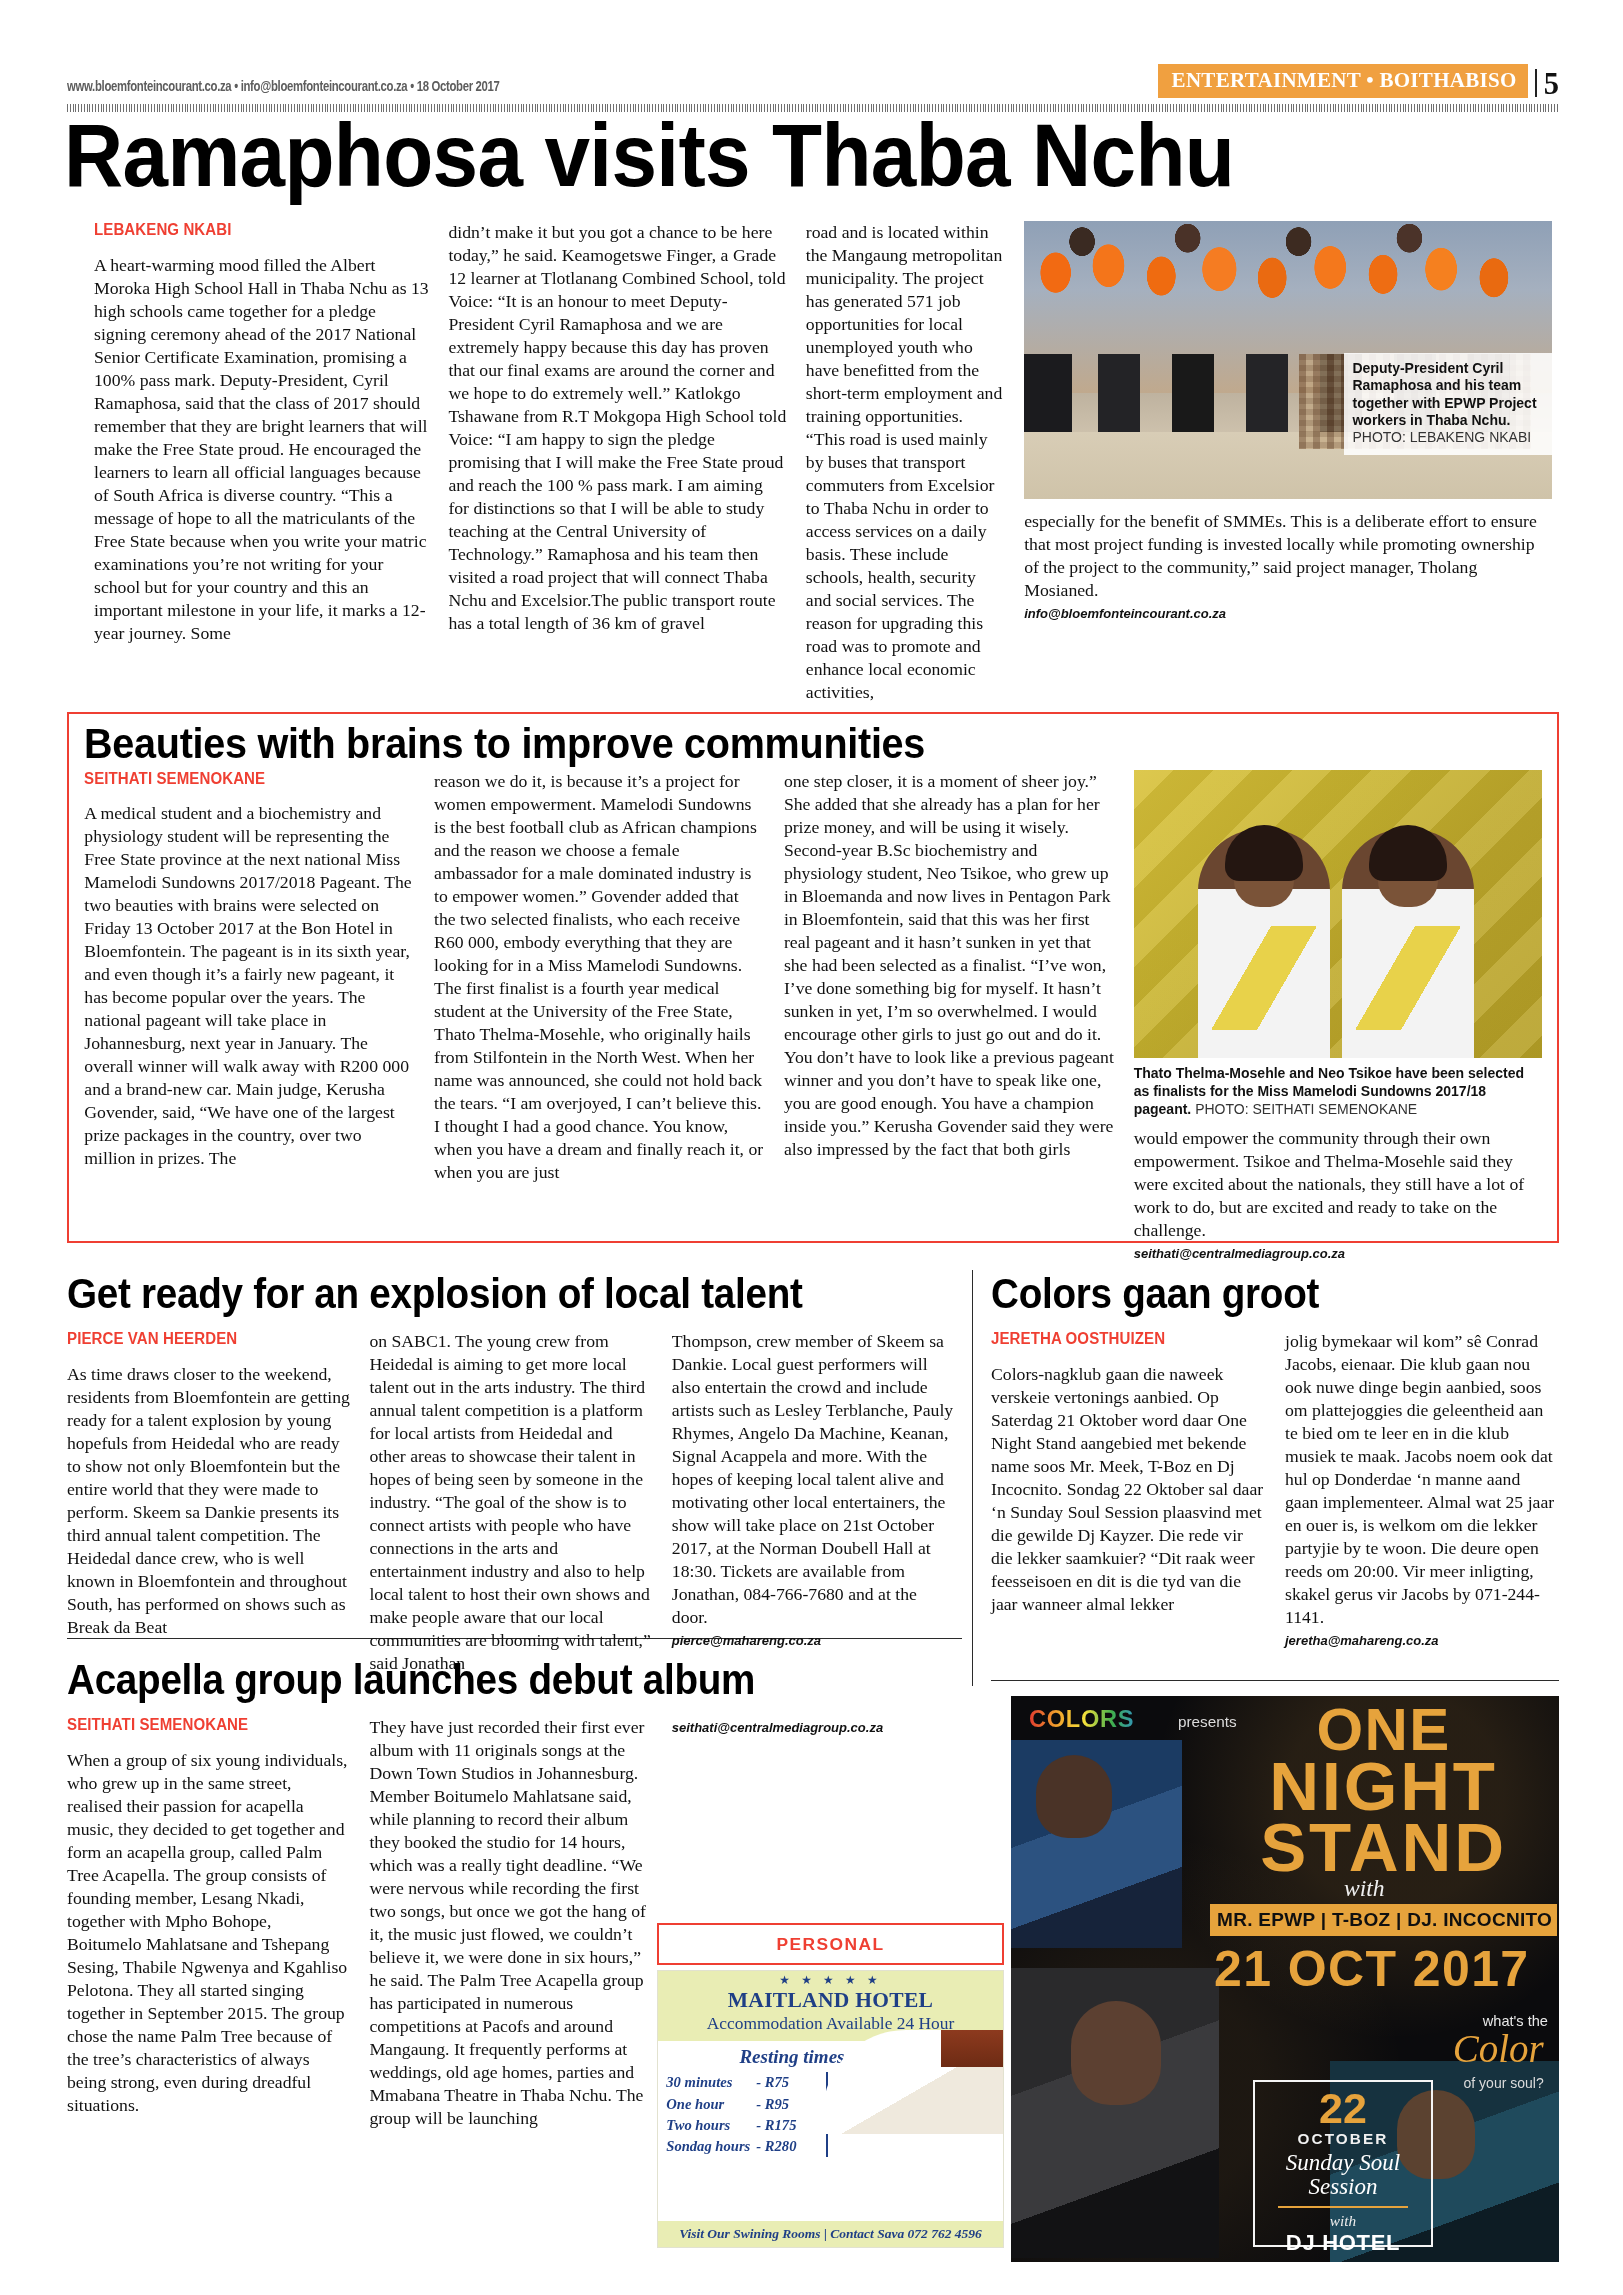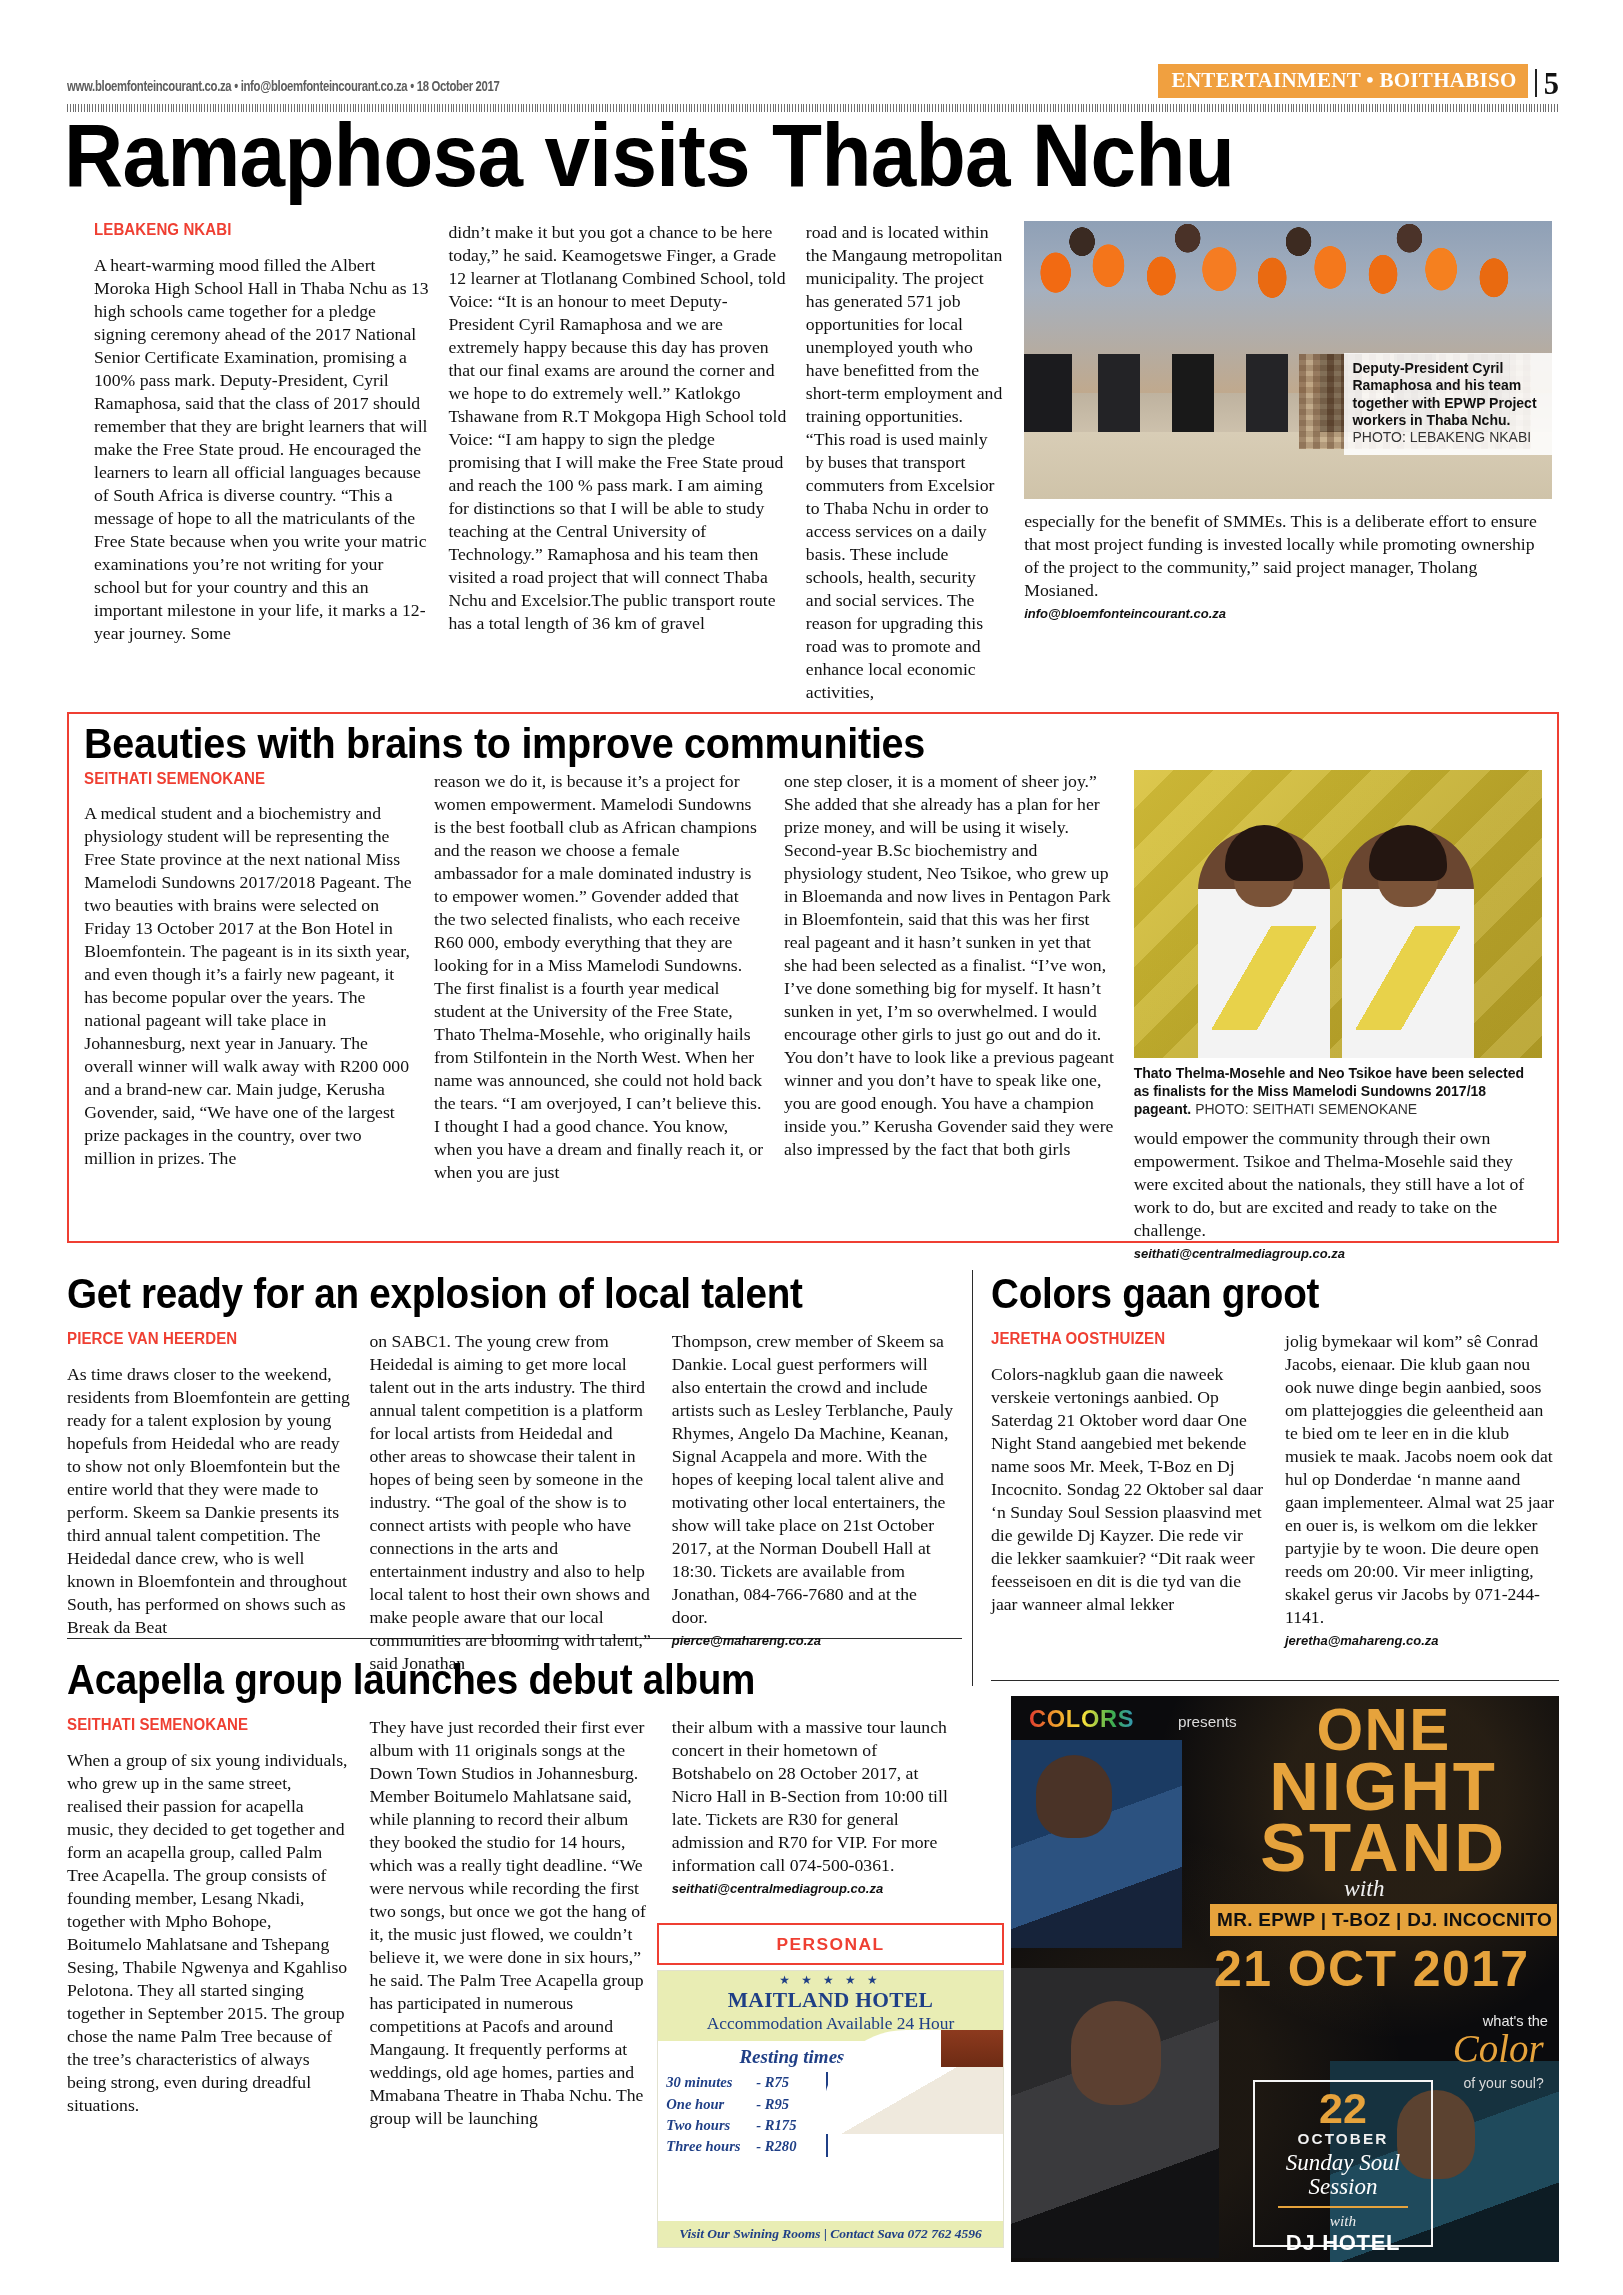--- a/index.html
+++ b/index.html
@@ -487,21 +487,20 @@
     <div class="h3-headline">Acapella group launches debut album</div>
     <div class="art5-cols">
       <div class="art5-c">
         <div class="byline">SEITHATI SEMENOKANE</div>
         <div class="body-txt">When a group of six young individuals, who grew up in the same street, realised their passion for acapella music, they decided to get together and form an acapella group, called Palm Tree Acapella. The group consists of founding member, Lesang Nkadi, together with Mpho Bohope, Boitumelo Mahlatsane and Tshepang Sesing, Thabile Ngwenya and Kgahliso Pelotona. They all started singing together in September 2015. The group chose the name Palm Tree because of the tree’s characteristics of always being strong, even during dreadful situations.</div>
       </div>
       <div class="art5-c">
         <div class="body-txt">They have just recorded their first ever album with 11 originals songs at the Down Town Studios in Johannesburg. Member Boitumelo Mahlatsane said, while planning to record their album they booked the studio for 14 hours, which was a really tight deadline. “We were nervous while recording the first two songs, but once we got the hang of it, the music just flowed, we couldn’t believe it, we were done in six hours,” he said. The Palm Tree Acapella group has participated in numerous competitions at Pacofs and around Mangaung. It frequently performs at weddings, old age homes, parties and Mmabana Theatre in Thaba Nchu. The group will be launching</div>
       </div>
       <div class="art5-c">
-        <div class="body-txt">their album with a massive tour launch concert in their hometown of Botshabelo on 28 October 2017, at Nicro Hall in B-Section from 10:00 till late. Tickets are R30 for general admission and R70 for VIP. For more information call 074-500-0361.</div>
         <div class="email-tag">seithati@centralmediagroup.co.za</div>
       </div>
     </div>
   </div>
 
   <div class="ad-personal">
     <span>PERSONAL</span>
   </div>
 
   <div class="ad-maitland">
@@ -520,21 +519,21 @@
           </div>
           <div class="mh-row">
             <span class="lbl">One  hour</span>
             <span>- R95</span>
           </div>
           <div class="mh-row">
             <span class="lbl">Two hours</span>
             <span>- R175</span>
           </div>
           <div class="mh-row">
-            <span class="lbl">Three hours</span>
+            <span class="lbl">Sondag hours</span>
             <span>- R280</span>
           </div>
         </div>
         <div class="mh-col b">
           <div class="mh-row">
             <span class="lbl">Eight hours</span>
             <span>- R280</span>
           </div>
           <div class="mh-row">
             <span class="lbl">One night</span>

